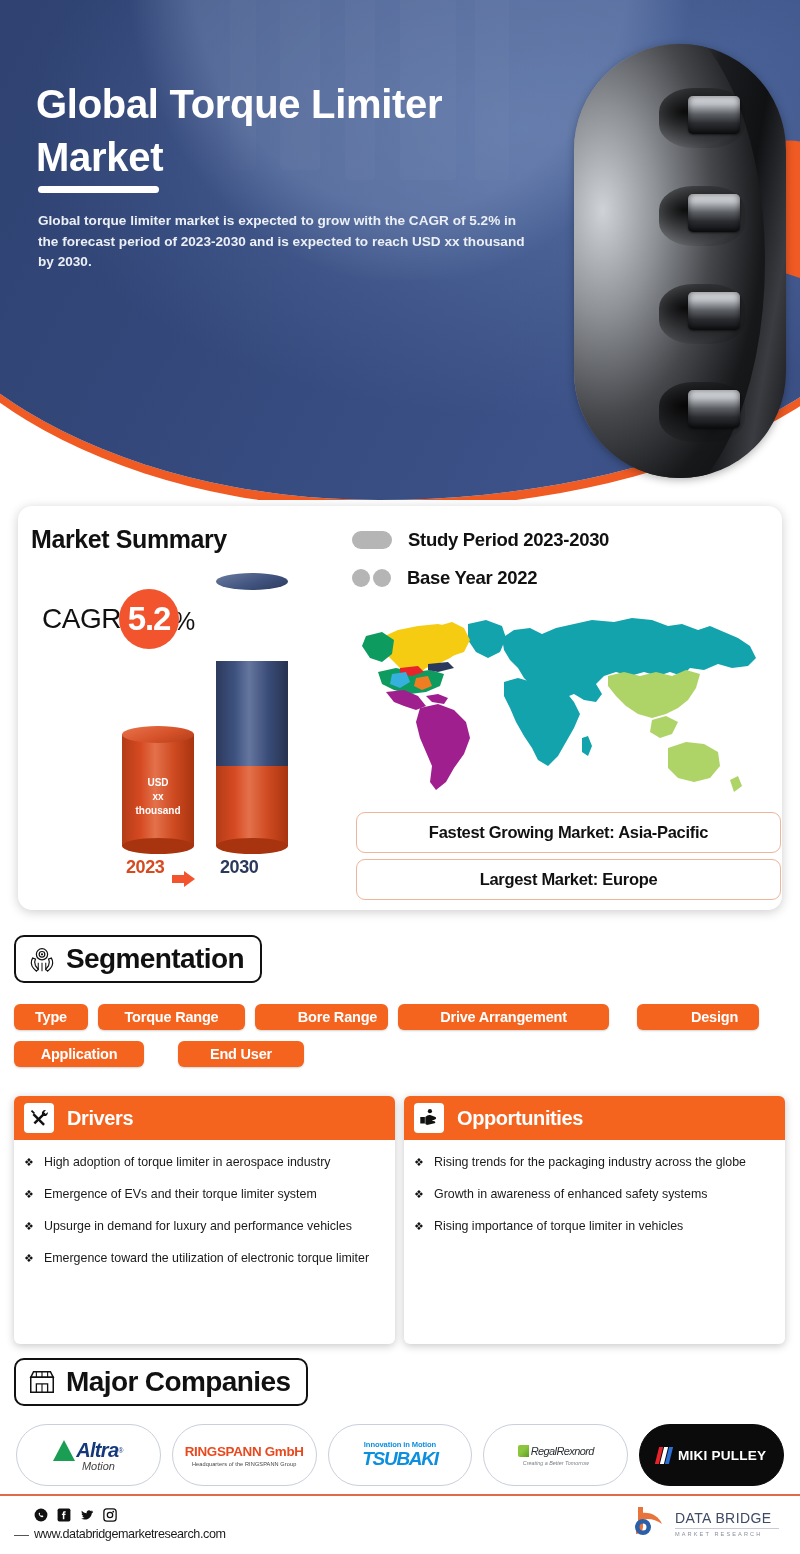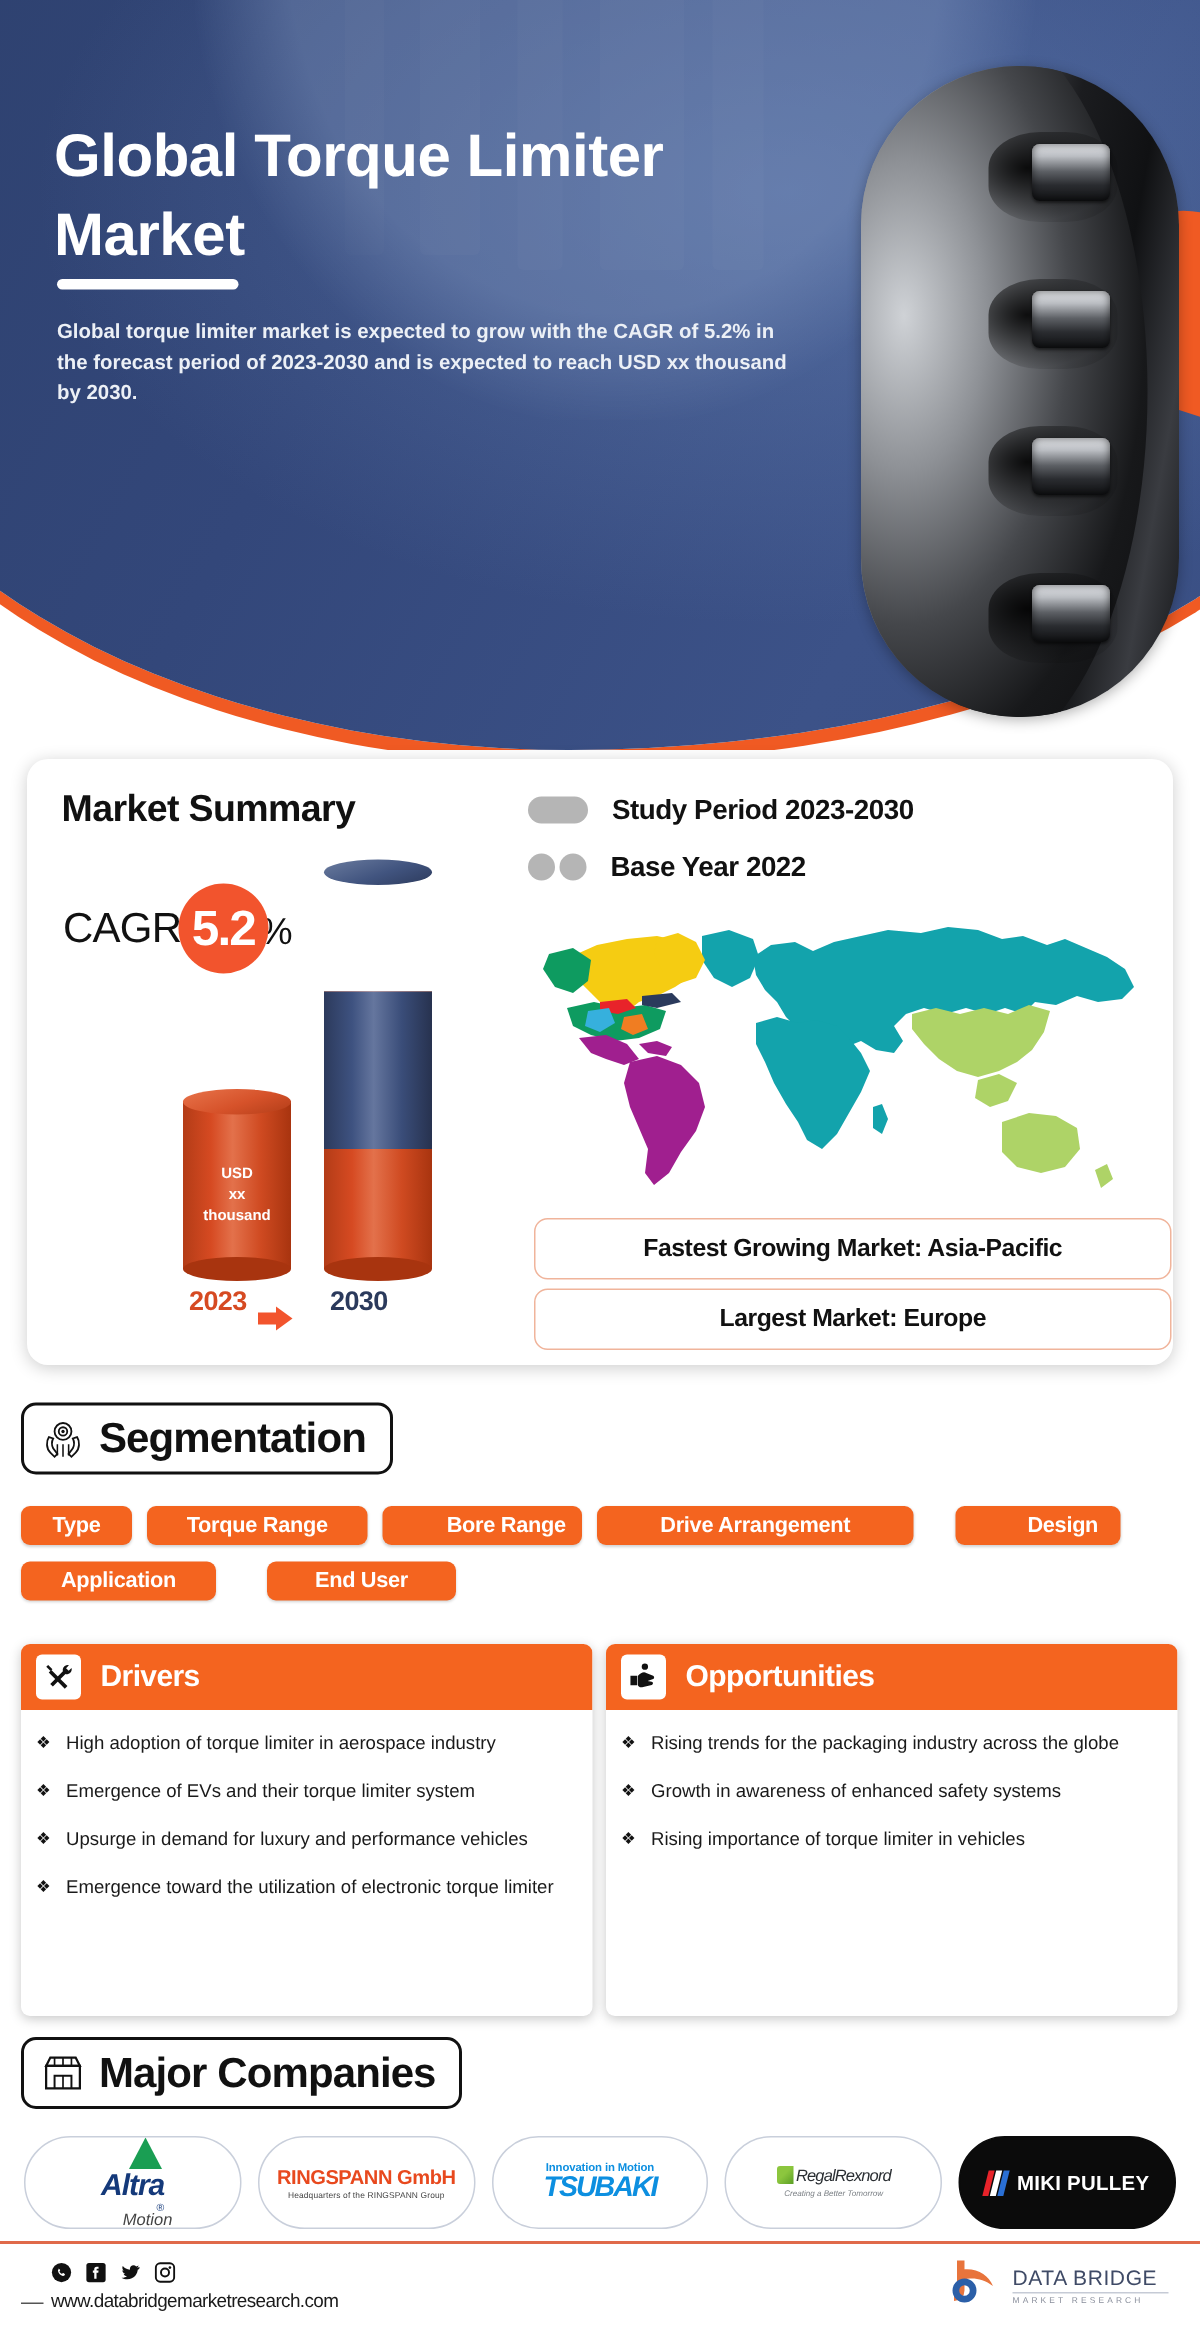--- a/index.html
+++ b/index.html
@@ -100,21 +100,21 @@
 
   
   .ms-card {
     position: absolute; left: 18px; top: 506px;
     width: 764px; height: 404px;
     background: #ffffff;
     border-radius: 14px;
     box-shadow: 0 2px 11px rgba(0,0,0,0.20);
   }
   .ms-title {
-    position: absolute; left: 23px; top: 19px;
+    position: absolute; left: 13px; top: 19px;
     font-size: 25px; font-weight: bold; color: #111;
     letter-spacing: -0.4px;
   }
   .legend-row { position: absolute; display: flex; align-items: center; }
   .legend-row.r1 { left: 334px; top: 23px; }
   .legend-row.r2 { left: 334px; top: 61px; }
   .pill-gray { width: 40px; height: 18px; background: #b5b5b5; border-radius: 9px; }
   .dot-gray { width: 18px; height: 18px; background: #b5b5b5; border-radius: 50%; }
   .dot-gray + .dot-gray { margin-left: 3px; }
   .legend-label {
@@ -280,21 +280,21 @@
     border: 1.2px solid #c9cfdb;
     border-radius: 31px;
     background: #ffffff;
     display: flex; flex-direction: column;
     align-items: center; justify-content: center;
     overflow: hidden;
     position: relative;
   }
   .logo-chip.dark { background: #0b0b0b; border-color: #0b0b0b; }
 
-  .l-altra { display:flex; align-items:flex-end;flex-direction:column; }
+  .l-altra { display:flex; align-items:center; }
   .l-altra .tri {
     width: 0; height: 0;
     border-left: 11px solid transparent; border-right: 11px solid transparent;
     border-bottom: 21px solid #1a9e53;
     margin-right: 1px;
     position: relative;
   }
   .l-altra .nm { font-size: 20px; font-weight: bold; color: #14397a; font-style: italic; letter-spacing:-0.7px; }
   .l-altra .reg { font-size: 7px; color: #14397a; vertical-align: super; }
   .l-altra-sub { font-size: 11px; color: #444; font-style: italic; margin-top: -2px; margin-left: 20px; }
@@ -467,21 +467,21 @@
     <path d="M12,20 L12,28 M16,20 L16,29 M20,20 L20,28" stroke="#111" stroke-width="1.1" fill="none"></path>
   </svg>
   <span class="label">Segmentation</span>
 </div>
 
 <div class="seg-pills" id="seg-pills">
     <div class="seg-pill" style="width: 74px;">Type</div>
     <div class="seg-pill" style="width: 147px; margin-left: 10px;">Torque Range</div>
     <div class="seg-pill" style="width: 133px; margin-left: 10px; padding-left: 32px;">Bore Range</div>
     <div class="seg-pill" style="width: 211px; margin-left: 10px;">Drive Arrangement</div>
-    <div class="seg-pill" style="width: 110px; margin-left: 28px; padding-left: 33px;">Design</div>
+    <div class="seg-pill" style="width: 122px; margin-left: 28px; padding-left: 33px;">Design</div>
     <div class="seg-pill" style="width: 130px; margin-left: 0px;">Application</div>
     <div class="seg-pill" style="width: 126px; margin-left: 34px;">End User</div>
   </div>
 
 <div class="dc-card" id="drivers-card">
   <div class="dc-head">
     <span class="dc-badge">
       <svg width="22" height="22" viewBox="0 0 24 24">
         <path d="M4.5,3.2 L7.6,6.3 L6.2,7.7 L3.1,4.6 Z" fill="#111"></path>
         <path d="M6.8,6.9 L18.5,18.6 L16.6,20.5 L4.9,8.8 Z" fill="#111"></path>

